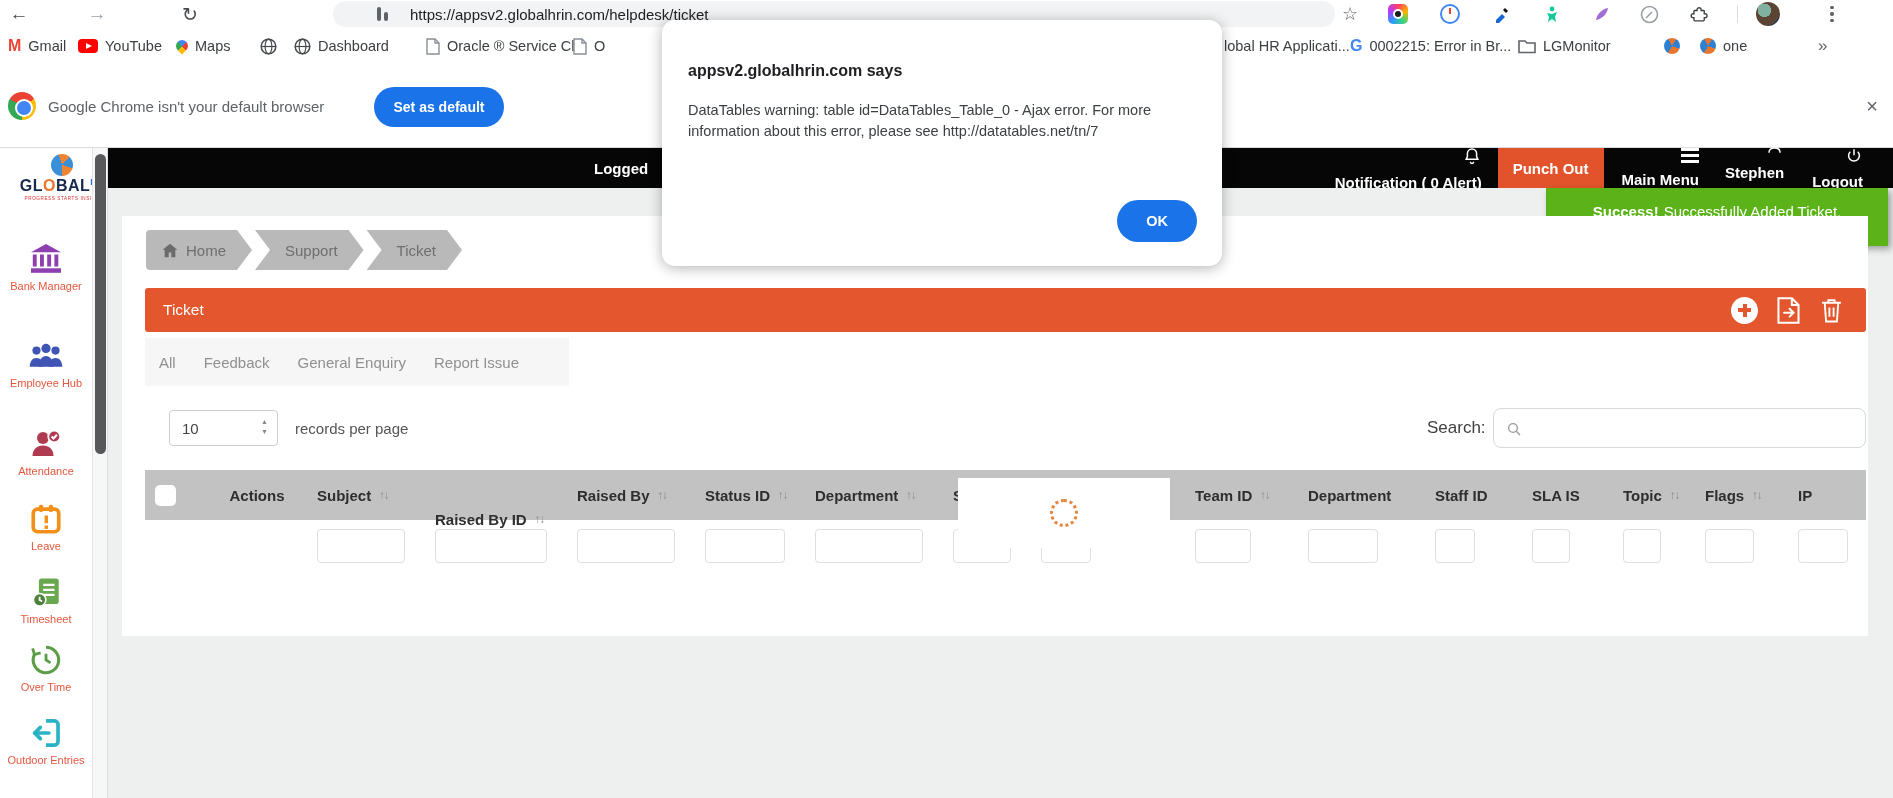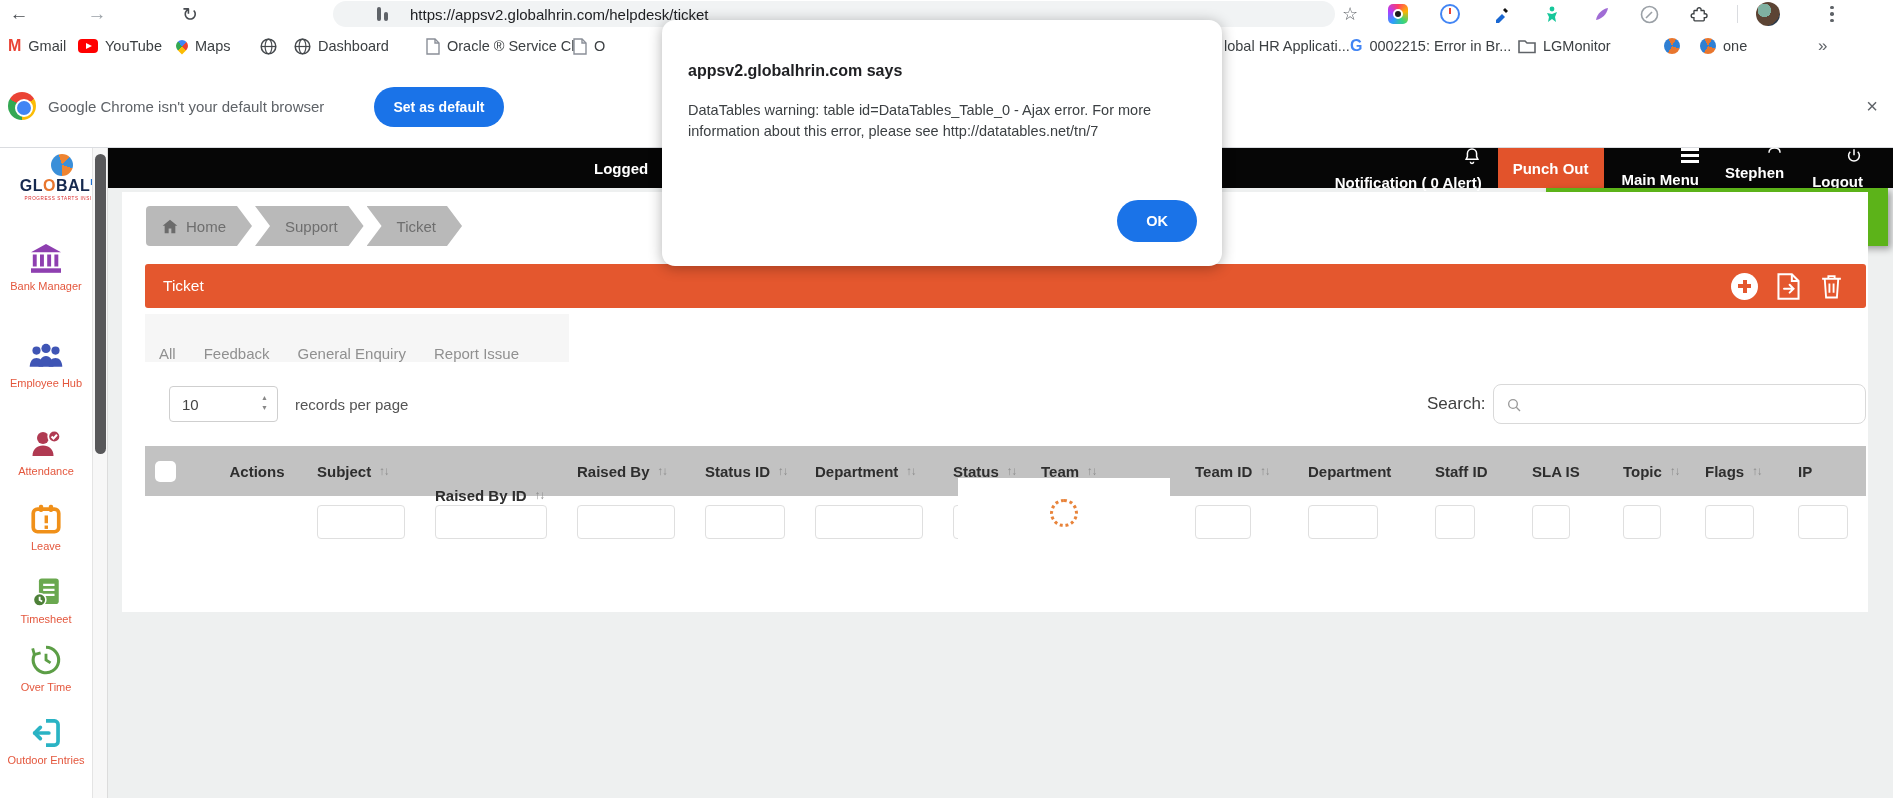--- a/index.html
+++ b/index.html
@@ -87,21 +87,21 @@
   .caret { font-size:10px; margin-left:2px; }
 
   
   #toast { position:absolute; left:1546px; top:40px; width:342px; height:58px; background:#5cb319;
            box-shadow:3px 3px 7px rgba(0,0,0,.35); color:#fff; }
   #toast .txt { text-align:center; margin-top:15px; font-size:15px; }
   #toast .txt b { font-weight:bold; margin-right:5px; }
   #toast .bar { position:absolute; left:3px; bottom:4px; width:88%; height:6px; background:#3c7b10; }
 
   
-  #panel { position:absolute; left:122px; top:44px; width:1746px; height:420px; background:#fff; }
+  #panel { position:absolute; left:122px; top:68px; width:1746px; height:420px; background:#fff; }
 
   
   #breadcrumb { position:absolute; left:24px; top:14px; height:40px; display:flex; }
   .crumb { height:40px; background:#b9b9b9; color:#6e6e6e; display:flex; align-items:center;
            font-size:15px; margin-right:3px; cursor:pointer; }
   .crumb.first { border-radius:4px 0 0 4px; padding:0 10px 0 16px; gap:8px;
            clip-path:polygon(0 0, calc(100% - 15px) 0, 100% 50%, calc(100% - 15px) 100%, 0 100%); padding-right:26px; }
   .crumb.mid { clip-path:polygon(0 0, calc(100% - 15px) 0, 100% 50%, calc(100% - 15px) 100%, 0 100%, 15px 50%);
            padding:0 26px 0 30px; }
 
@@ -110,21 +110,21 @@
                 border-radius:3px; display:flex; align-items:center; color:#fff; }
   #ticket-bar .title { margin-left:18px; font-size:15.5px; }
   #ticket-actions { margin-left:auto; display:flex; align-items:center; gap:17px; padding-right:22px; }
   .plus-circle { width:27px; height:27px; background:#fff; border-radius:50%; position:relative; cursor:pointer; }
   .plus-circle::before, .plus-circle::after { content:""; position:absolute; background:#e4572e; }
   .plus-circle::before { left:7px; top:11.5px; width:13px; height:4px; }
   .plus-circle::after { left:11.5px; top:7px; width:4px; height:13px; }
 
   
   #tabs { position:absolute; left:23px; top:122px; width:424px; height:48px; background:#f6f6f6;
-          display:flex; align-items:flex-end; gap:28px; padding-left:14px; }
+          display:flex; align-items:center; gap:28px; padding-left:14px; }
   .tab { font-size:15px; color:#909090; cursor:pointer; white-space:nowrap; }
 
   
   #controls { position:absolute; left:23px; top:184px; width:1721px; height:60px; }
   #page-size { position:absolute; left:24px; top:10px; width:109px; height:36px; border:1px solid #cfcfcf;
                border-radius:4px; display:flex; align-items:center; cursor:pointer; background:#fff; }
   #page-size .val { margin-left:12px; font-size:15px; color:#444; }
   #page-size .steppers { position:absolute; right:9px; top:6px; display:flex; flex-direction:column;
                font-size:7px; color:#888; line-height:1.4; }
   #records-label { position:absolute; left:150px; top:0; height:56px; display:flex; align-items:center;

